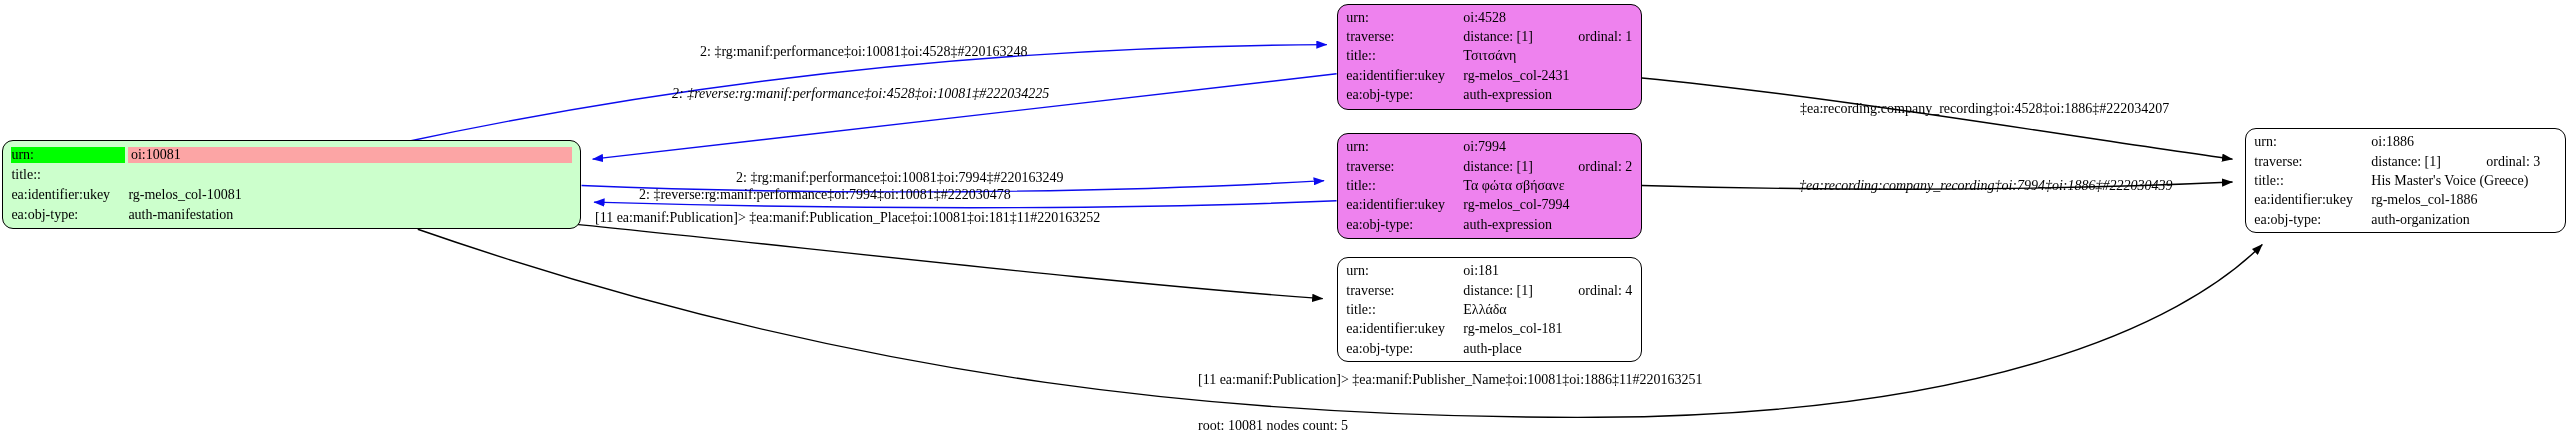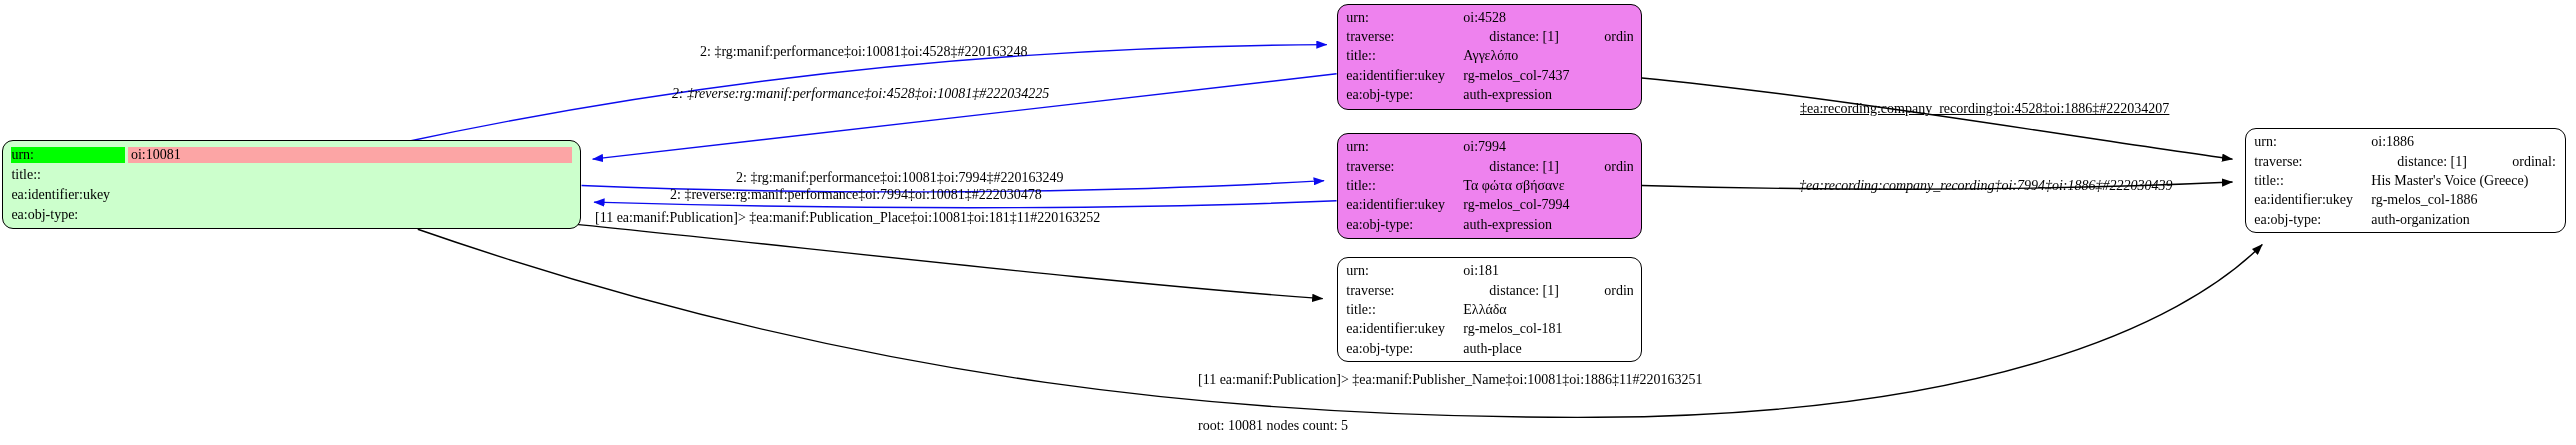--- a/index.html
+++ b/index.html
@@ -10,21 +10,21 @@
   #edges{position:absolute;left:0;top:0;z-index:0;}
   .node{
     position:absolute;box-sizing:border-box;z-index:1;
     border:1.1px solid #000;border-radius:11px;
     padding:3.5px 8.3px;
     font-size:14px;
   }
   .node .row{display:flex;align-items:center;height:20px;white-space:nowrap;overflow:hidden;}
   .node5 .row{height:19.4px;}
   .node .k{flex:none;width:117px;}
-  .node .vdist{flex:none;width:115px;margin-left:26px;}
+  .node .vdist{flex:none;width:115px;}
   .node .v{flex:1;min-width:0;overflow:hidden;}
   .root-node{background:#ccffcc;}
   .expr-node{background:#ee82ee;}
   .plain-node{background:#ffffff;}
   .row.hl .k{background:#00ff00;width:114px;margin-right:2.8px;padding-left:4.2px;margin-left:-4.2px;}
   .row.hl .v{background:#fca5a5;padding-left:2.8px;margin-right:-2.8px;}
   .elabel{
     position:absolute;z-index:2;white-space:nowrap;
     font-size:14px;line-height:15.3px;color:#000;
   }
@@ -54,43 +54,45 @@
 <div class="node root-node" style="left:2.1px;top:140px;width:579px;height:89px;">
   <div class="row hl">
     <span class="k">urn:</span>
     <span class="v">oi:10081</span>
   </div>
   <div class="row">
     <span class="k">title::</span>
   </div>
   <div class="row">
     <span class="k">ea:identifier:ukey</span>
+    <span class="v">rg-melos_col-10081</span>
   </div>
   <div class="row">
     <span class="k">ea:obj-type:</span>
+    <span class="v">auth-manifestation</span>
   </div>
 </div>
 
 <div class="node node5 expr-node" style="left:1337px;top:3.5px;width:305px;height:106px;">
   <div class="row">
     <span class="k">urn:</span>
     <span class="v">oi:4528</span>
   </div>
   <div class="row">
     <span class="k">traverse:</span>
     <span class="vdist">distance: [1]</span>
     <span class="v">ordinal: 1</span>
   </div>
   <div class="row">
     <span class="k">title::</span>
-    <span class="v">Αγγελόπο</span>
+    <span class="v">Τσιτσάνη</span>
   </div>
   <div class="row">
     <span class="k">ea:identifier:ukey</span>
-    <span class="v">rg-melos_col-7437</span>
+    <span class="v">rg-melos_col-2431</span>
   </div>
   <div class="row">
     <span class="k">ea:obj-type:</span>
     <span class="v">auth-expression</span>
   </div>
 </div>
 
 <div class="node node5 expr-node" style="left:1337px;top:133px;width:305px;height:106px;">
   <div class="row">
     <span class="k">urn:</span>
@@ -162,24 +164,24 @@
     <span class="v">auth-organization</span>
   </div>
 </div>
 
 <div class="elabel" style="left:700px;top:44px;">2: ‡rg:manif:performance‡oi:10081‡oi:4528‡#220163248</div>
 
 <div class="elabel" style="left:672px;top:86px;font-style:italic;">2: ‡reverse:rg:manif:performance‡oi:4528‡oi:10081‡#222034225</div>
 
 <div class="elabel" style="left:736px;top:170px;">2: ‡rg:manif:performance‡oi:10081‡oi:7994‡#220163249</div>
 
-<div class="elabel" style="left:670px;top:187px;">2: ‡reverse:rg:manif:performance‡oi:7994‡oi:10081‡#222030478</div>
+<div class="elabel" style="left:639px;top:187px;">2: ‡reverse:rg:manif:performance‡oi:7994‡oi:10081‡#222030478</div>
 
 <div class="elabel" style="left:595px;top:210px;">[11 ea:manif:Publication]&gt; ‡ea:manif:Publication_Place‡oi:10081‡oi:181‡11#220163252</div>
 
-<div class="elabel" style="left:1800px;top:101px;text-decoration:underline;">‡ea:recording:company_recording‡oi:4528‡oi:1886‡#222034207</div>
+<div class="elabel" style="left:1800px;top:101px;">‡ea:recording:company_recording‡oi:4528‡oi:1886‡#222034207</div>
 
 <div class="elabel" style="left:1799px;top:178px;font-style:italic;">‡ea:recording:company_recording‡oi:7994‡oi:1886‡#222030439</div>
 
 <div class="elabel" style="left:1198px;top:372px;">[11 ea:manif:Publication]&gt; ‡ea:manif:Publisher_Name‡oi:10081‡oi:1886‡11#220163251</div>
 
 <div class="elabel" style="left:1198px;top:418px;">root: 10081 nodes count: 5</div>
 
 
 </body></html>

